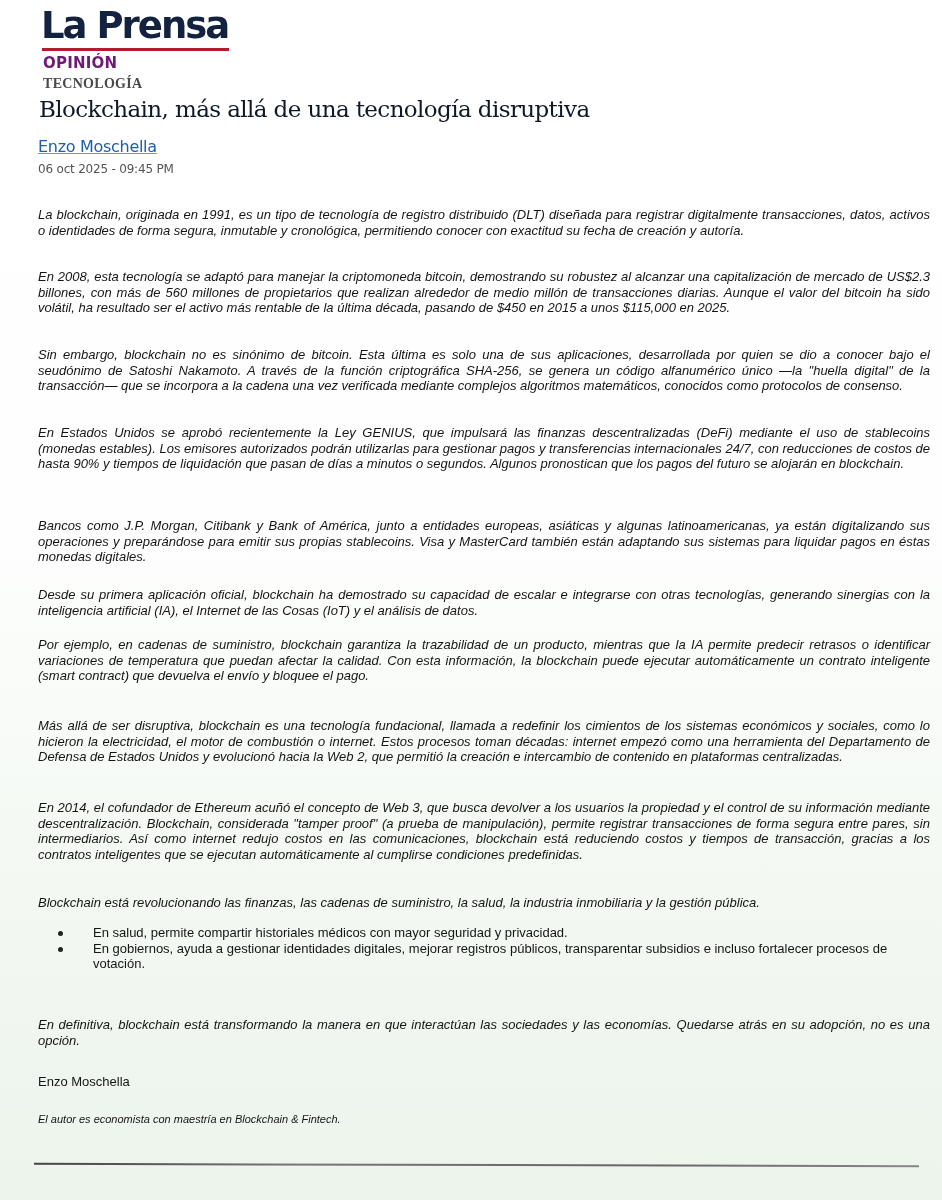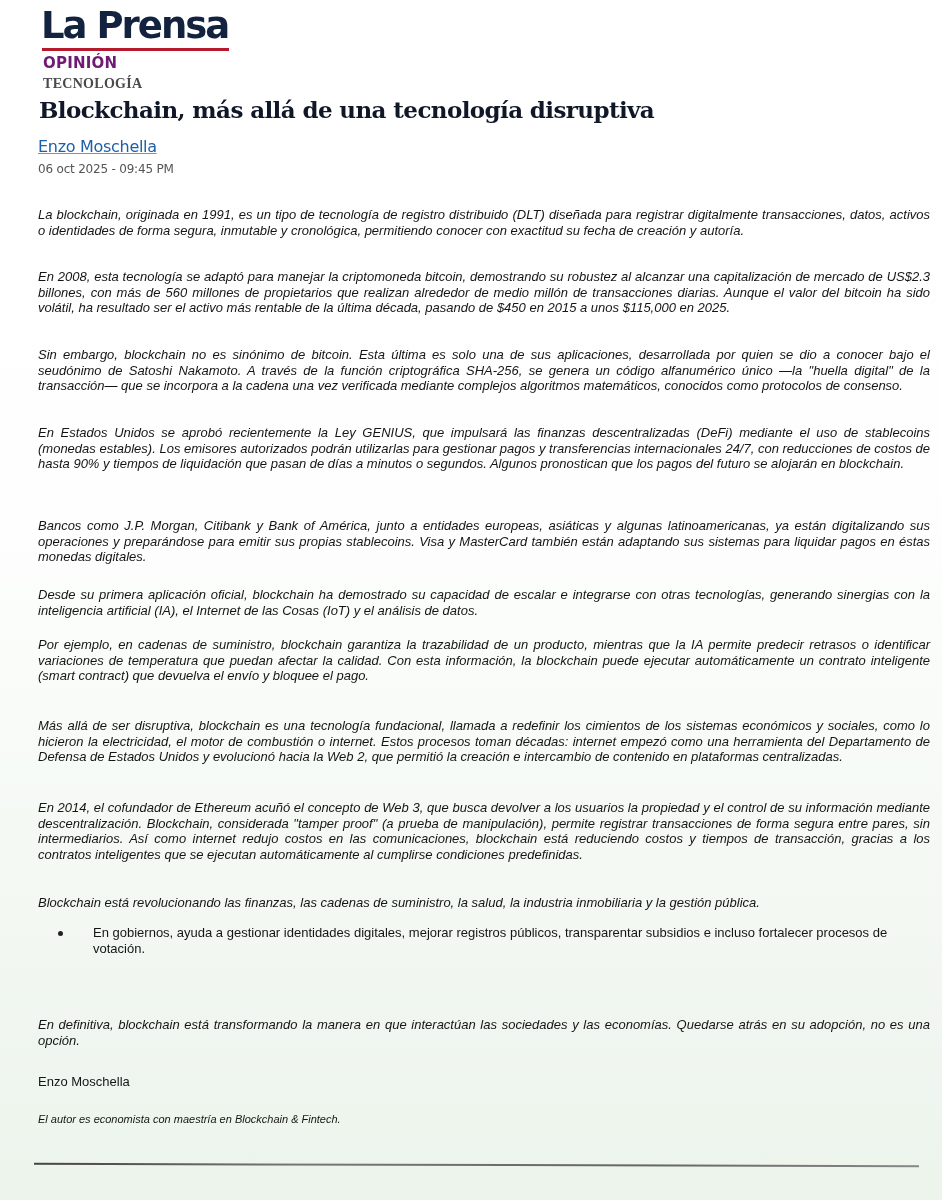--- a/index.html
+++ b/index.html
@@ -69,21 +69,21 @@
     font-weight: bold;
     font-size: 14px;
     color: #4a4a4a;
     letter-spacing: 0.3px;
   }
   .headline {
     position: absolute;
     left: 23px;
     top: 96px;
     font-family: "DejaVu Serif", serif;
-    font-weight: bold;
+    font-weight: normal;
     font-size: 23px;
     color: #101828;
     letter-spacing: -0.6px;
     white-space: nowrap;
   }
   .author-link {
     position: absolute;
     left: 22px;
     top: 137px;
     font-family: "DejaVu Sans", sans-serif;
@@ -194,20 +194,21 @@
     <p style="top:140px;">Sin embargo, blockchain no es sinónimo de bitcoin. Esta última es solo una de sus aplicaciones, desarrollada por quien se dio a conocer bajo el seudónimo de Satoshi Nakamoto. A través de la función criptográfica SHA-256, se genera un código alfanumérico único —la "huella digital" de la transacción— que se incorpora a la cadena una vez verificada mediante complejos algoritmos matemáticos, conocidos como protocolos de consenso.</p>
     <p style="top:218px;">En Estados Unidos se aprobó recientemente la Ley GENIUS, que impulsará las finanzas descentralizadas (DeFi) mediante el uso de stablecoins (monedas estables). Los emisores autorizados podrán utilizarlas para gestionar pagos y transferencias internacionales 24/7, con reducciones de costos de hasta 90% y tiempos de liquidación que pasan de días a minutos o segundos. Algunos pronostican que los pagos del futuro se alojarán en blockchain.</p>
     <p style="top:311px;">Bancos como J.P. Morgan, Citibank y Bank of América, junto a entidades europeas, asiáticas y algunas latinoamericanas, ya están digitalizando sus operaciones y preparándose para emitir sus propias stablecoins. Visa y MasterCard también están adaptando sus sistemas para liquidar pagos en éstas monedas digitales.</p>
     <p style="top:380px;">Desde su primera aplicación oficial, blockchain ha demostrado su capacidad de escalar e integrarse con otras tecnologías, generando sinergias con la inteligencia artificial (IA), el Internet de las Cosas (IoT) y el análisis de datos.</p>
     <p style="top:430px;">Por ejemplo, en cadenas de suministro, blockchain garantiza la trazabilidad de un producto, mientras que la IA permite predecir retrasos o identificar variaciones de temperatura que puedan afectar la calidad. Con esta información, la blockchain puede ejecutar automáticamente un contrato inteligente (smart contract) que devuelva el envío y bloquee el pago.</p>
     <p style="top:511px;">Más allá de ser disruptiva, blockchain es una tecnología fundacional, llamada a redefinir los cimientos de los sistemas económicos y sociales, como lo hicieron la electricidad, el motor de combustión o internet. Estos procesos toman décadas: internet empezó como una herramienta del Departamento de Defensa de Estados Unidos y evolucionó hacia la Web 2, que permitió la creación e intercambio de contenido en plataformas centralizadas.</p>
     <p style="top:593px;">En 2014, el cofundador de Ethereum acuñó el concepto de Web 3, que busca devolver a los usuarios la propiedad y el control de su información mediante descentralización. Blockchain, considerada "tamper proof" (a prueba de manipulación), permite registrar transacciones de forma segura entre pares, sin intermediarios. Así como internet redujo costos en las comunicaciones, blockchain está reduciendo costos y tiempos de transacción, gracias a los contratos inteligentes que se ejecutan automáticamente al cumplirse condiciones predefinidas.</p>
     <p style="top:688px;">Blockchain está revolucionando las finanzas, las cadenas de suministro, la salud, la industria inmobiliaria y la gestión pública.</p>
 
     <ul style="top:718px;">
+      <li>En salud, permite compartir historiales médicos con mayor seguridad y privacidad.</li>
       <li>En gobiernos, ayuda a gestionar identidades digitales, mejorar registros públicos, transparentar subsidios e incluso fortalecer procesos de votación.</li>
     </ul>
 
     <p style="top:810px;">En definitiva, blockchain está transformando la manera en que interactúan las sociedades y las economías. Quedarse atrás en su adopción, no es una opción.</p>
   </div>
 
   <div class="signature">Enzo Moschella</div>
   <div class="author-note">El autor es economista con maestría en Blockchain &amp; Fintech.</div>
 
   <div class="bottom-rule"></div>

